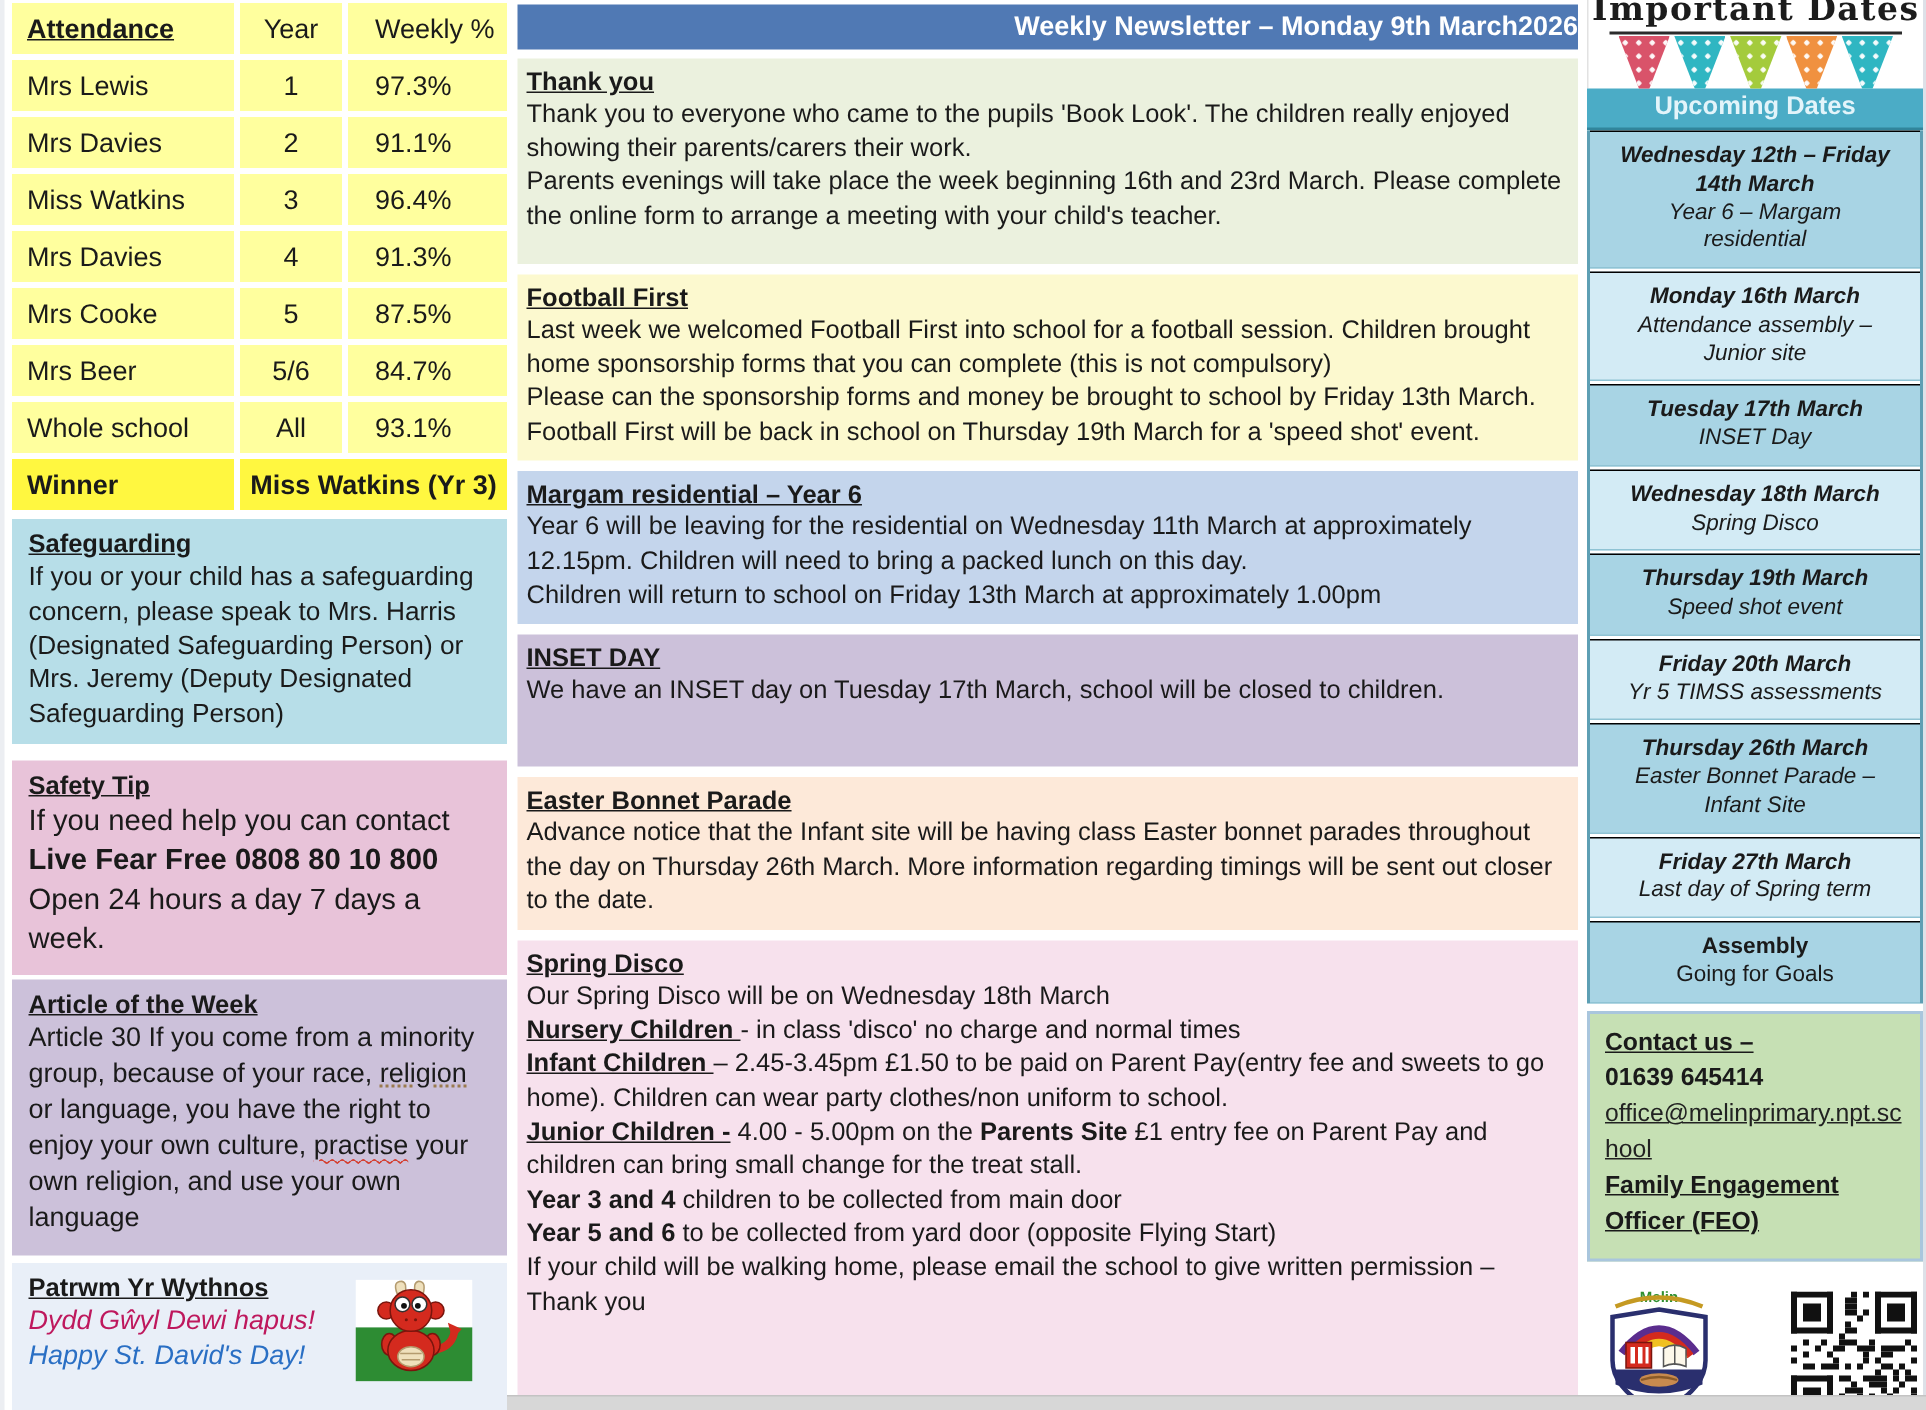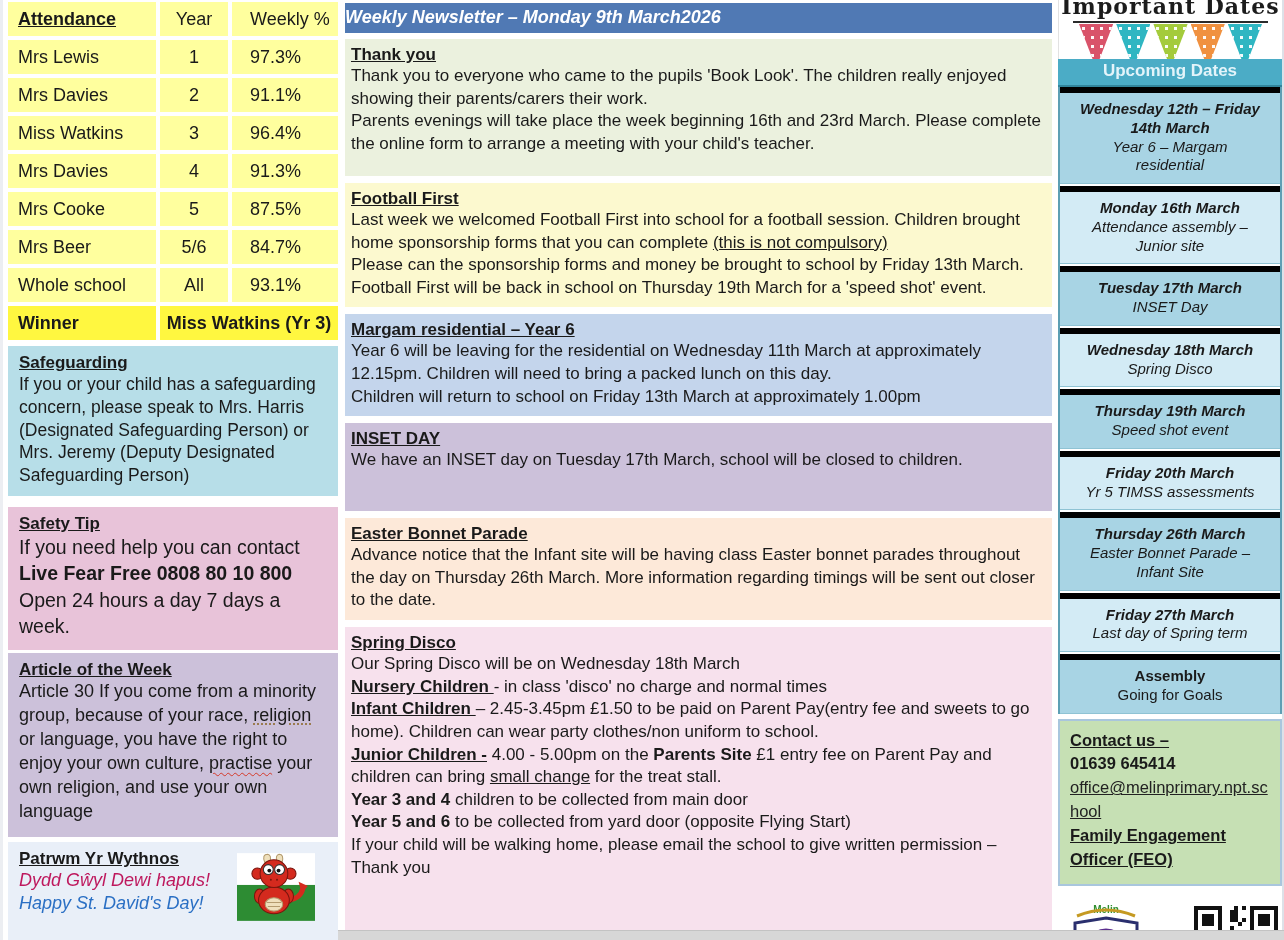--- a/index.html
+++ b/index.html
@@ -37,32 +37,32 @@
   .patrwm p { font-size:18px; font-style:italic; line-height:1.3; }
   .pt-welsh { color:#be185d; }
   .pt-eng   { color:#2a6fc4; }
   .dragon-wrap { width:78px; height:68px; margin:4px 12px 0 0; flex:none; }
 
   .wavy-red    { text-decoration:underline wavy #d43a2a 1px; text-underline-offset:3px; }
   .dot-brown   { text-decoration:underline dotted #9a7b4f 1.5px; text-underline-offset:3px; }
 
   
   .col-mid { position:absolute; left:345px; top:3px; width:707px; }
-  .mid-title { background:var(--header_blue); color:#fff; text-align:left;
-               font-size:18px; font-weight:700; padding:4px 0 5px; margin-bottom:6px;font-style:italic; }
+  .mid-title { background:var(--header_blue); color:#fff; text-align:right;
+               font-size:18px; font-weight:700; padding:4px 0 5px; margin-bottom:6px; }
   .sec { padding:6px 6px 8px; margin-bottom:7px; }
   .sec h3 { font-size:17px; font-weight:700; text-decoration:underline; }
   .sec p { font-size:17px; line-height:1.33; }
   .sec-thanks { background:var(--thank_you_bg); min-height:137px; }
   .sec-foot   { background:var(--football_bg);  min-height:121px; }
   .sec-margam { background:var(--margam_bg);    min-height:89px; }
   .sec-inset  { background:var(--inset_bg);     min-height:88px; }
   .sec-easter { background:var(--easter_bg);    min-height:95px; }
   .sec-disco  { background:var(--disco_bg);     min-height:313px; }
-  .u  { text-decoration:underline; }
+  .u  { }
   .b  { font-weight:700; }
   .bu { font-weight:700; text-decoration:underline; }
 
   
   .col-right { position:absolute; left:1058px; top:0; width:224px; }
   .banner { background:#fff; height:59px; overflow:hidden; border-left:1px solid #e2e2e2; }
   .banner-title { font-size:22px; font-weight:800; letter-spacing:1px; text-align:center;
                   margin-top:-7px; color:#1c1c1c; font-family:"DejaVu Serif",serif; }
   .bunting { display:flex; justify-content:center; gap:3px; padding:1px 6px 0;
              border-top:2px solid #2b2b2b; margin:2px 14px 0; }
@@ -71,21 +71,21 @@
           background-size:9px 9px; }
   .f1 { background-color:#d9536a; } .f2 { background-color:#2fb6c2; }
   .f3 { background-color:#a4cb3c; } .f4 { background-color:#f09140; }
   .f5 { background-color:#2fb6c2; }
 
   .up-header { background:var(--upcoming_header_bg); color:#e3f4fa; font-weight:700;
                font-size:17px; text-align:center; padding:2px 0 4px;
                border-bottom:2px solid #31859c; }
   .date-list { border-left:2px solid #5d9fb4; border-right:2px solid #5d9fb4; background:#fff; }
   .date-item { padding:7px 20px 8px; text-align:center; margin-bottom:2px;
-               border-top:6px solid #000000; border-bottom:1px solid #8fc3d4; }
+               border-top:1px solid #000000; border-bottom:1px solid #8fc3d4; }
   .date-item:nth-child(odd)  { background:var(--date_dark); }
   .date-item:nth-child(even) { background:var(--date_light); }
   .date-item .d-date  { font-size:15px; font-weight:700; font-style:italic; line-height:1.25; }
   .date-item .d-event { font-size:15px; font-style:italic; line-height:1.25; }
   .date-item.no-italic .d-date, .date-item.no-italic .d-event { font-style:normal; }
 
   .contact { background:var(--contact_bg); border:2px solid #a9c6dd; margin-top:5px;
              padding:8px 10px 12px; }
   .contact div { font-size:16.5px; line-height:1.45; }
   .ct-title { font-weight:700; text-decoration:underline; }

